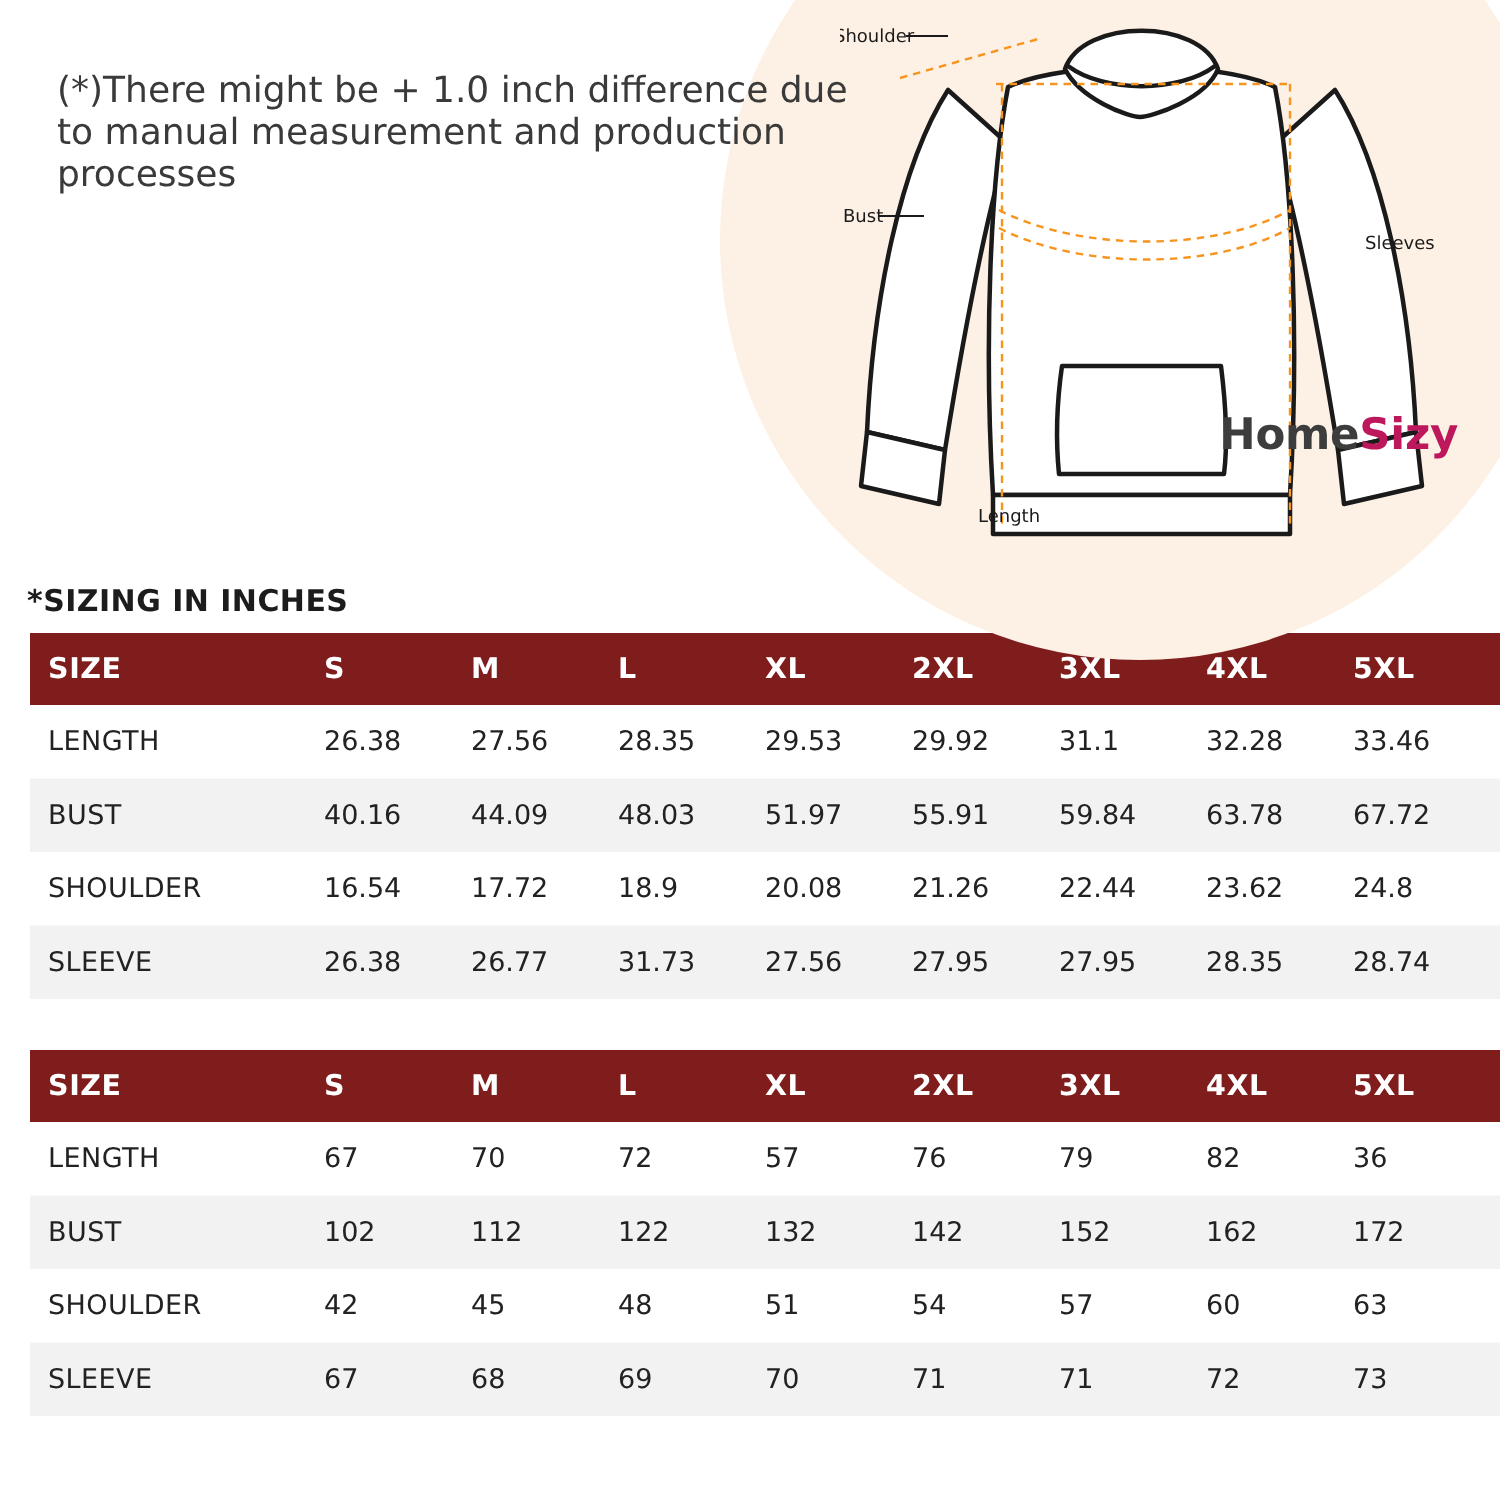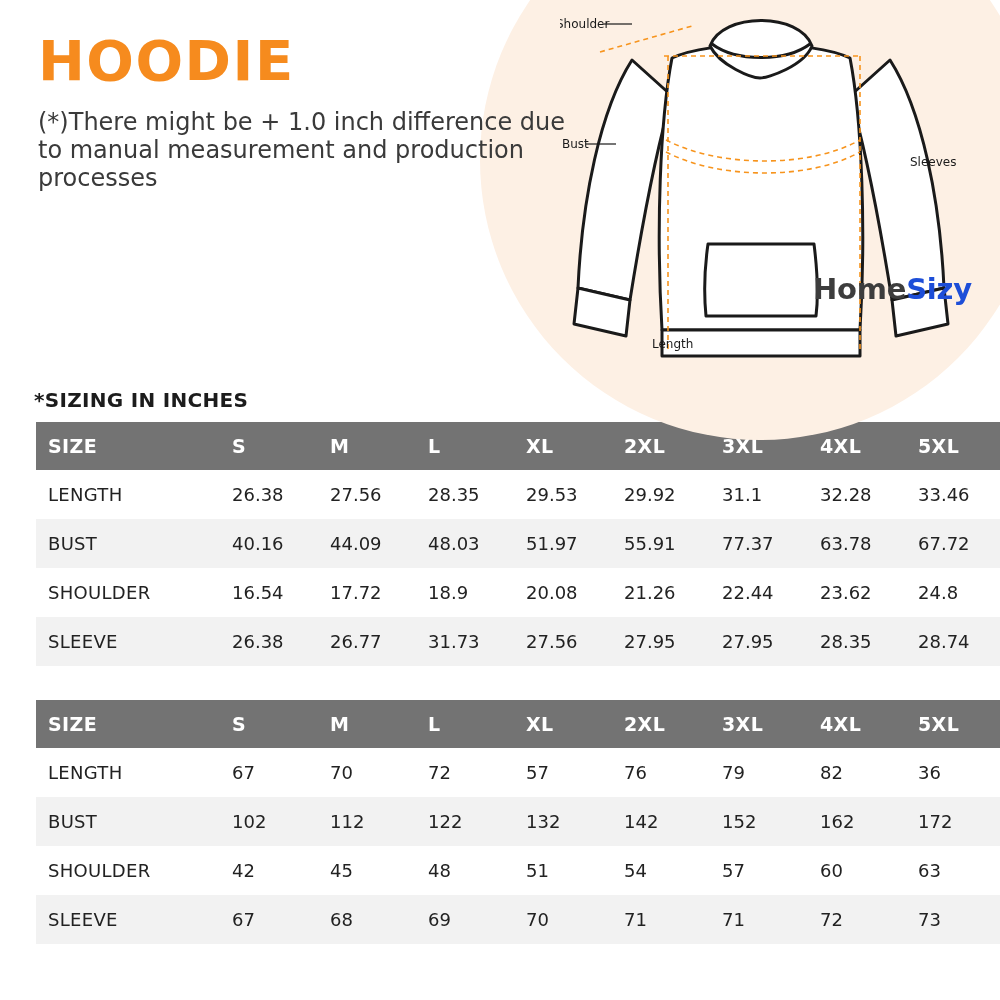--- a/index.html
+++ b/index.html
@@ -43,33 +43,33 @@
   .illus { position: absolute; right: 0px; top: 0px; width: 440px; height: 390px; z-index: 2; }
   .illus svg { display: block; }
 
   .brand {
     position: absolute; right: 28px; top: 272px; z-index: 4;
     font-size: 29px; font-weight: 700;
     font-family: "DejaVu Sans", sans-serif;
     color: #3d3d3d;
     letter-spacing: -0.2px;
   }
-  .brand .orange { color: #1d4ed8; }
+  .brand .orange { color: #be185d; }
 
   
-  .section { padding: 0 10px; margin-left: 16px; }
+  .section { padding: 0 10px; }
   .section-title {
     font-size: 20px; font-weight: 700; color: #1c1c1c;
     letter-spacing: 0.3px;
     margin: 0 0 10px 8px;
     font-family: "DejaVu Sans", sans-serif;
   }
   table { width: 980px; margin: 0 10px; border-collapse: collapse; table-layout: fixed; }
   thead th {
-    background: #737373;
+    background: #7f1d1d;
     color: #ffffff;
     font-size: 19px;
     font-weight: 700;
     text-align: left;
     padding: 13px 0 13px 0;
     font-family: "DejaVu Sans", sans-serif;
     letter-spacing: 0.4px;
   }
   thead th:first-child { padding-left: 12px; }
   tbody td {
@@ -88,21 +88,20 @@
 </style>
 </head>
 <body>
 
 <div class="page">
 
   <div class="header">
     <div class="blob"></div>
 
     <div class="title-wrap">
-      <div class="title-line">HOODIE</div>
       <div class="subtitle">(*)There might be + 1.0 inch difference due to manual measurement and production processes</div>
     </div>
 
     <div class="illus">
       <svg width="440" height="390" viewBox="0 0 440 390" xmlns="http://www.w3.org/2000/svg">
         <g fill="#ffffff" stroke="#1a1a1a" stroke-width="3" stroke-linejoin="round" stroke-linecap="round">
 
           <path d="M72 60 C 40 110, 22 200, 18 288 L 70 300 C 82 225, 96 150, 112 96 Z"></path>
 
           <path d="M18 288 L 70 300 L 66 336 L 14 324 Z"></path>
@@ -186,21 +185,21 @@
           <td>32.28</td>
           <td>33.46</td>
         </tr>
         <tr>
           <td>BUST</td>
           <td>40.16</td>
           <td>44.09</td>
           <td>48.03</td>
           <td>51.97</td>
           <td>55.91</td>
-          <td>77.37</td>
+          <td>59.84</td>
           <td>63.78</td>
           <td>67.72</td>
         </tr>
         <tr>
           <td>SHOULDER</td>
           <td>16.54</td>
           <td>17.72</td>
           <td>18.9</td>
           <td>20.08</td>
           <td>21.26</td>

